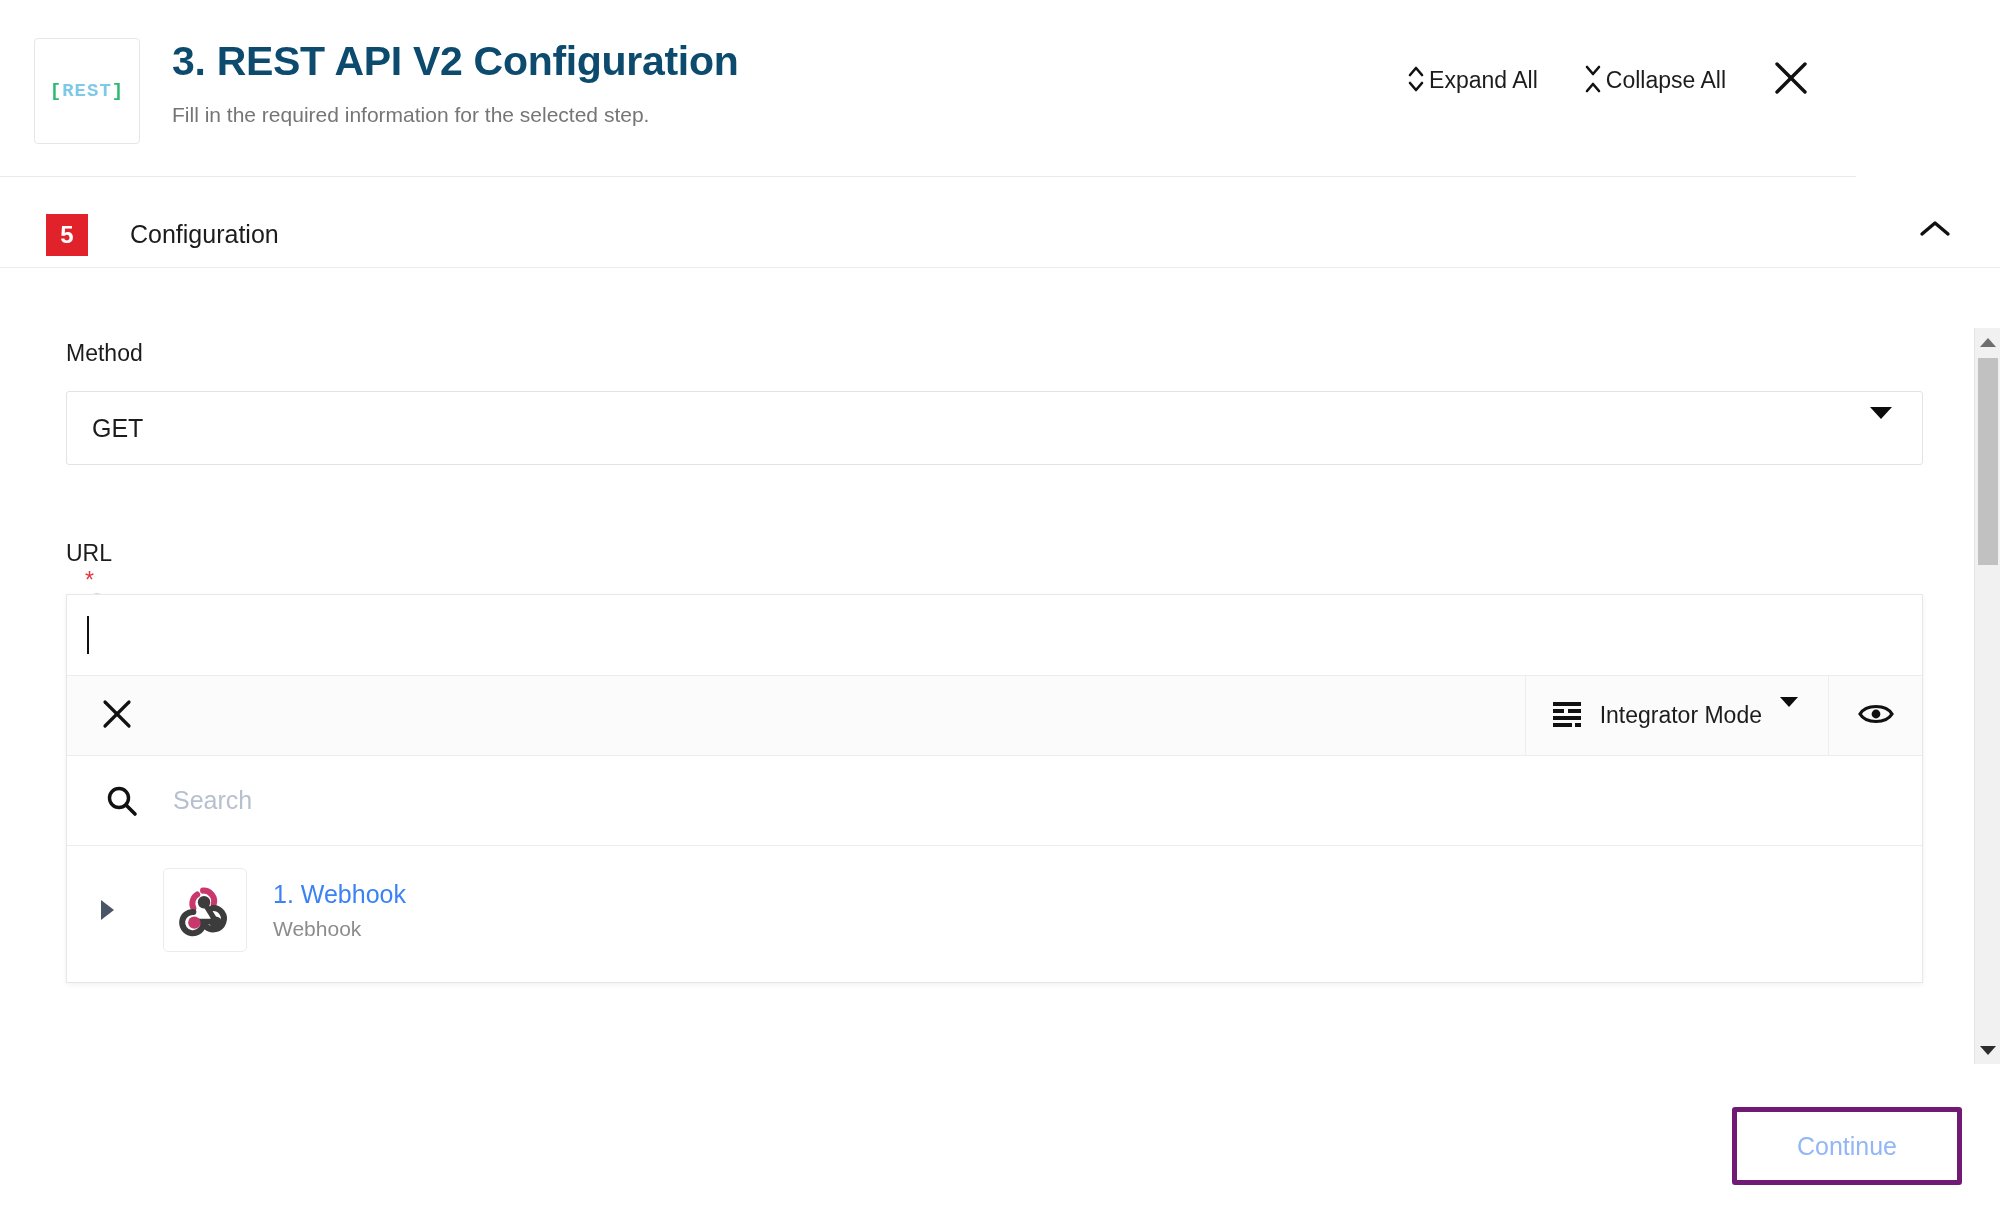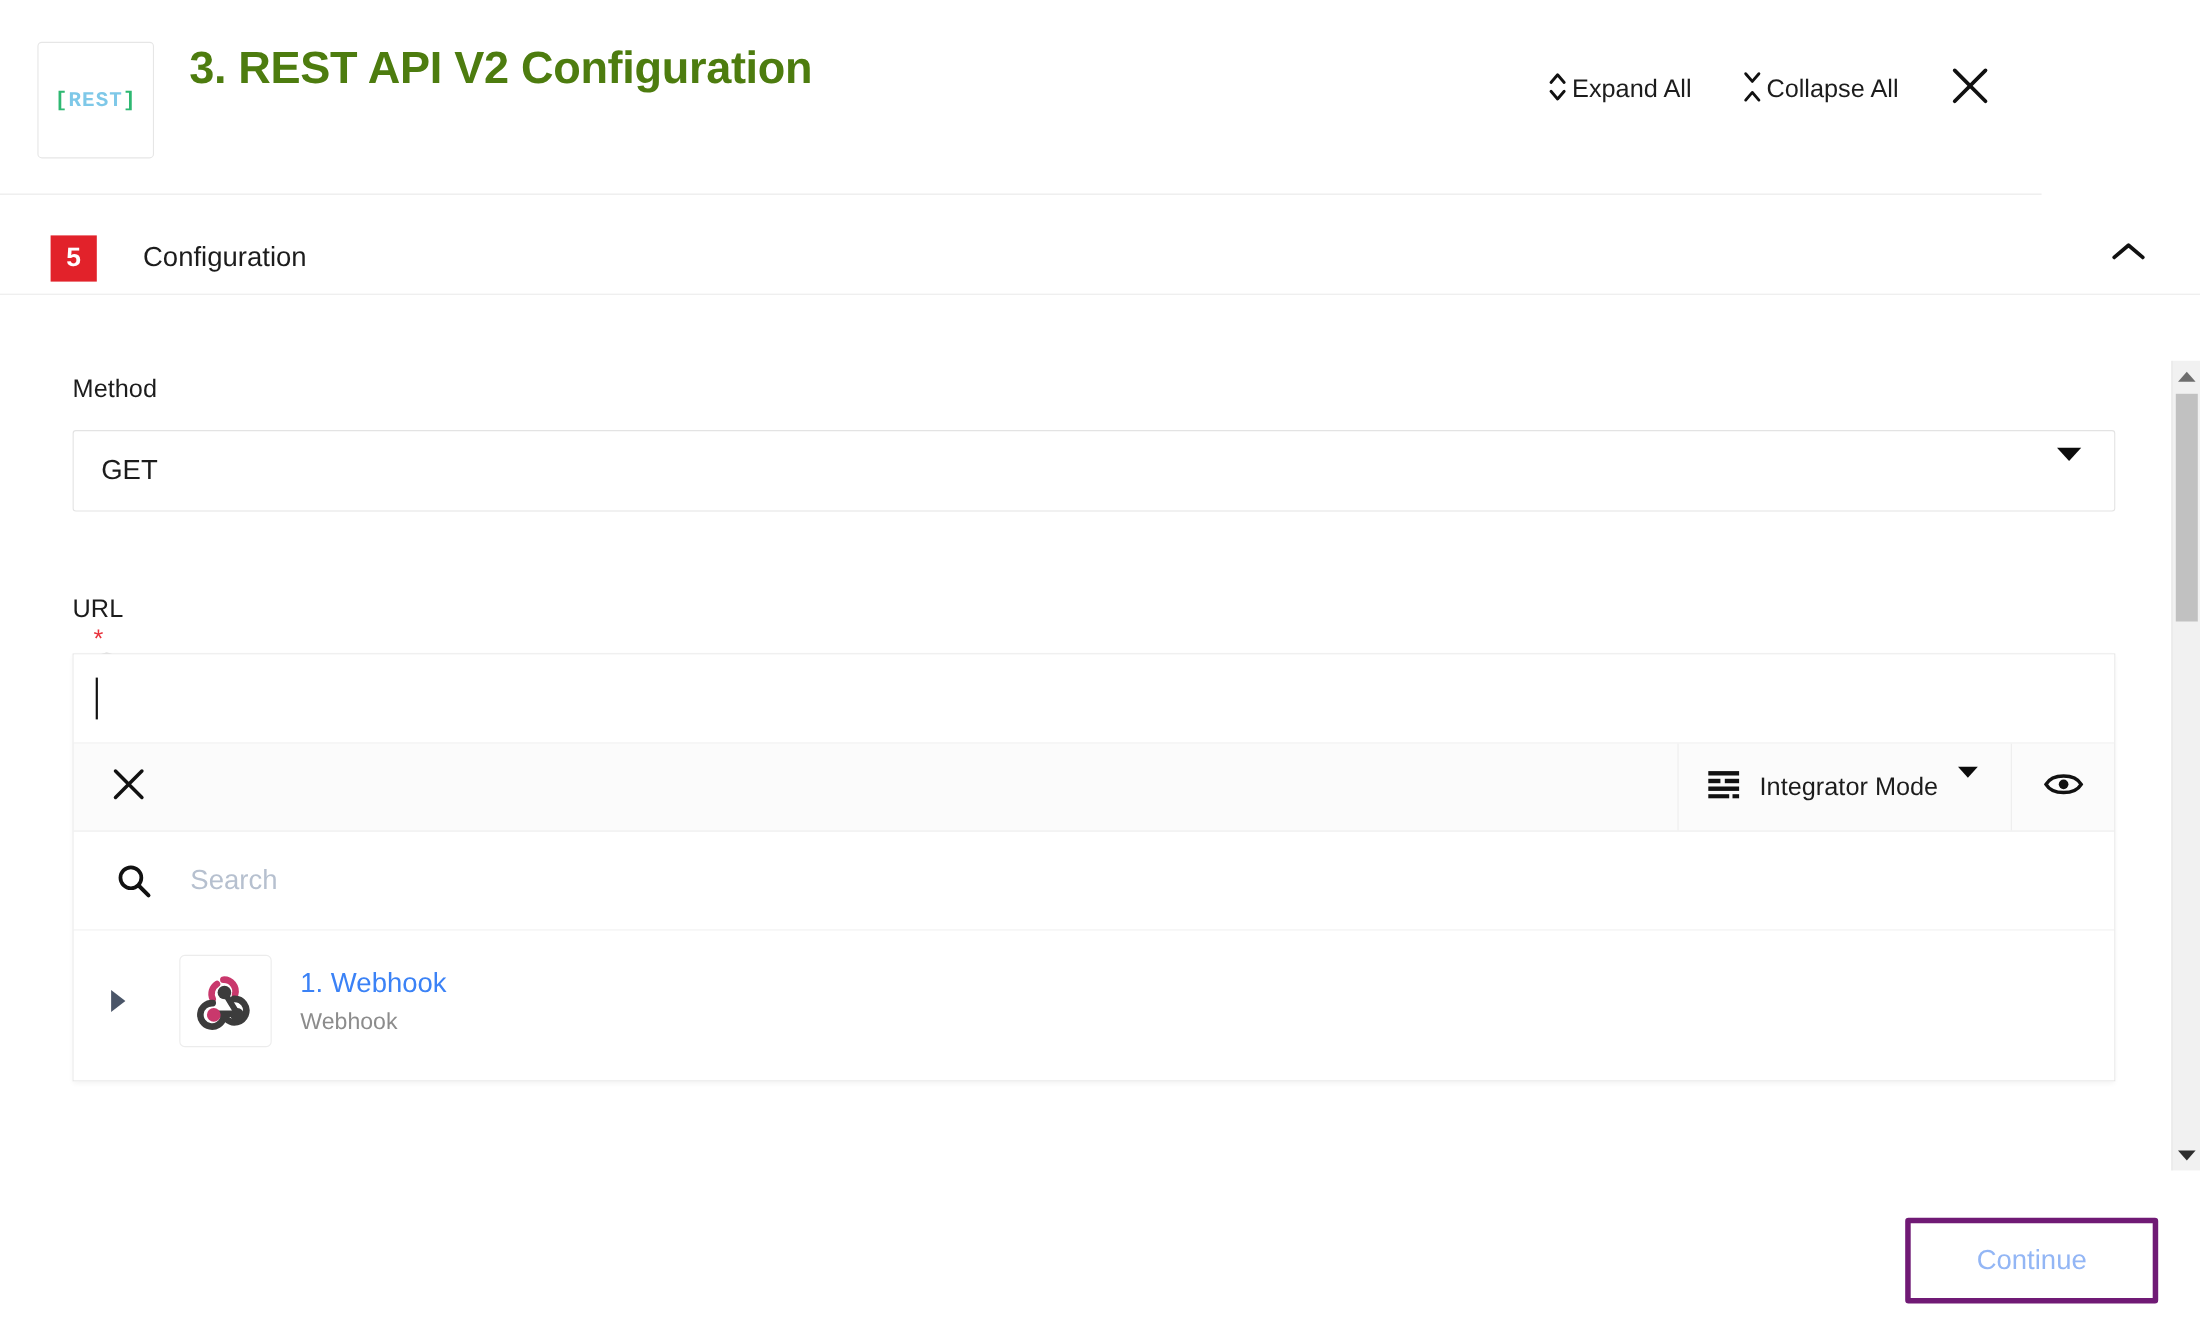--- a/index.html
+++ b/index.html
@@ -45,21 +45,21 @@
   }
   .logo-bracket { color: #2eb872; font-weight: 700; }
   .logo-word { color: #7ec8e8; font-weight: 700; }
 
   .header-title {
     position: absolute;
     left: 172px; top: 38px;
     font-size: 41px;
     font-weight: 700;
     letter-spacing: -0.3px;
-    color: #4d7c0f;
+    color: #0c4a6e;
     white-space: nowrap;
   }
   .header-sub {
     position: absolute;
     left: 172px; top: 103px;
     font-size: 21px;
     color: #757575;
     white-space: nowrap;
   }
 
@@ -407,20 +407,21 @@
   }
 </style>
 </head>
 <body>
 
 <div class="header">
   <div class="header-logo">
     <span class="logo-text"><span class="logo-bracket">[</span><span class="logo-word">REST</span><span class="logo-bracket">]</span></span>
   </div>
   <div class="header-title">3. REST API V2 Configuration</div>
+  <div class="header-sub">Fill in the required information for the selected step.</div>
 
   <div class="header-actions">
     <button class="hdr-btn">
       <span class="hdr-icon">
         <svg width="22" height="34" viewBox="0 0 22 34">
           <polyline points="5,13 11,6 17,13" fill="none" stroke="#111" stroke-width="2.6" stroke-linecap="round" stroke-linejoin="round"></polyline>
           <polyline points="5,21 11,28 17,21" fill="none" stroke="#111" stroke-width="2.6" stroke-linecap="round" stroke-linejoin="round"></polyline>
         </svg>
       </span>
       <span class="hdr-btn-label">Expand All</span>

